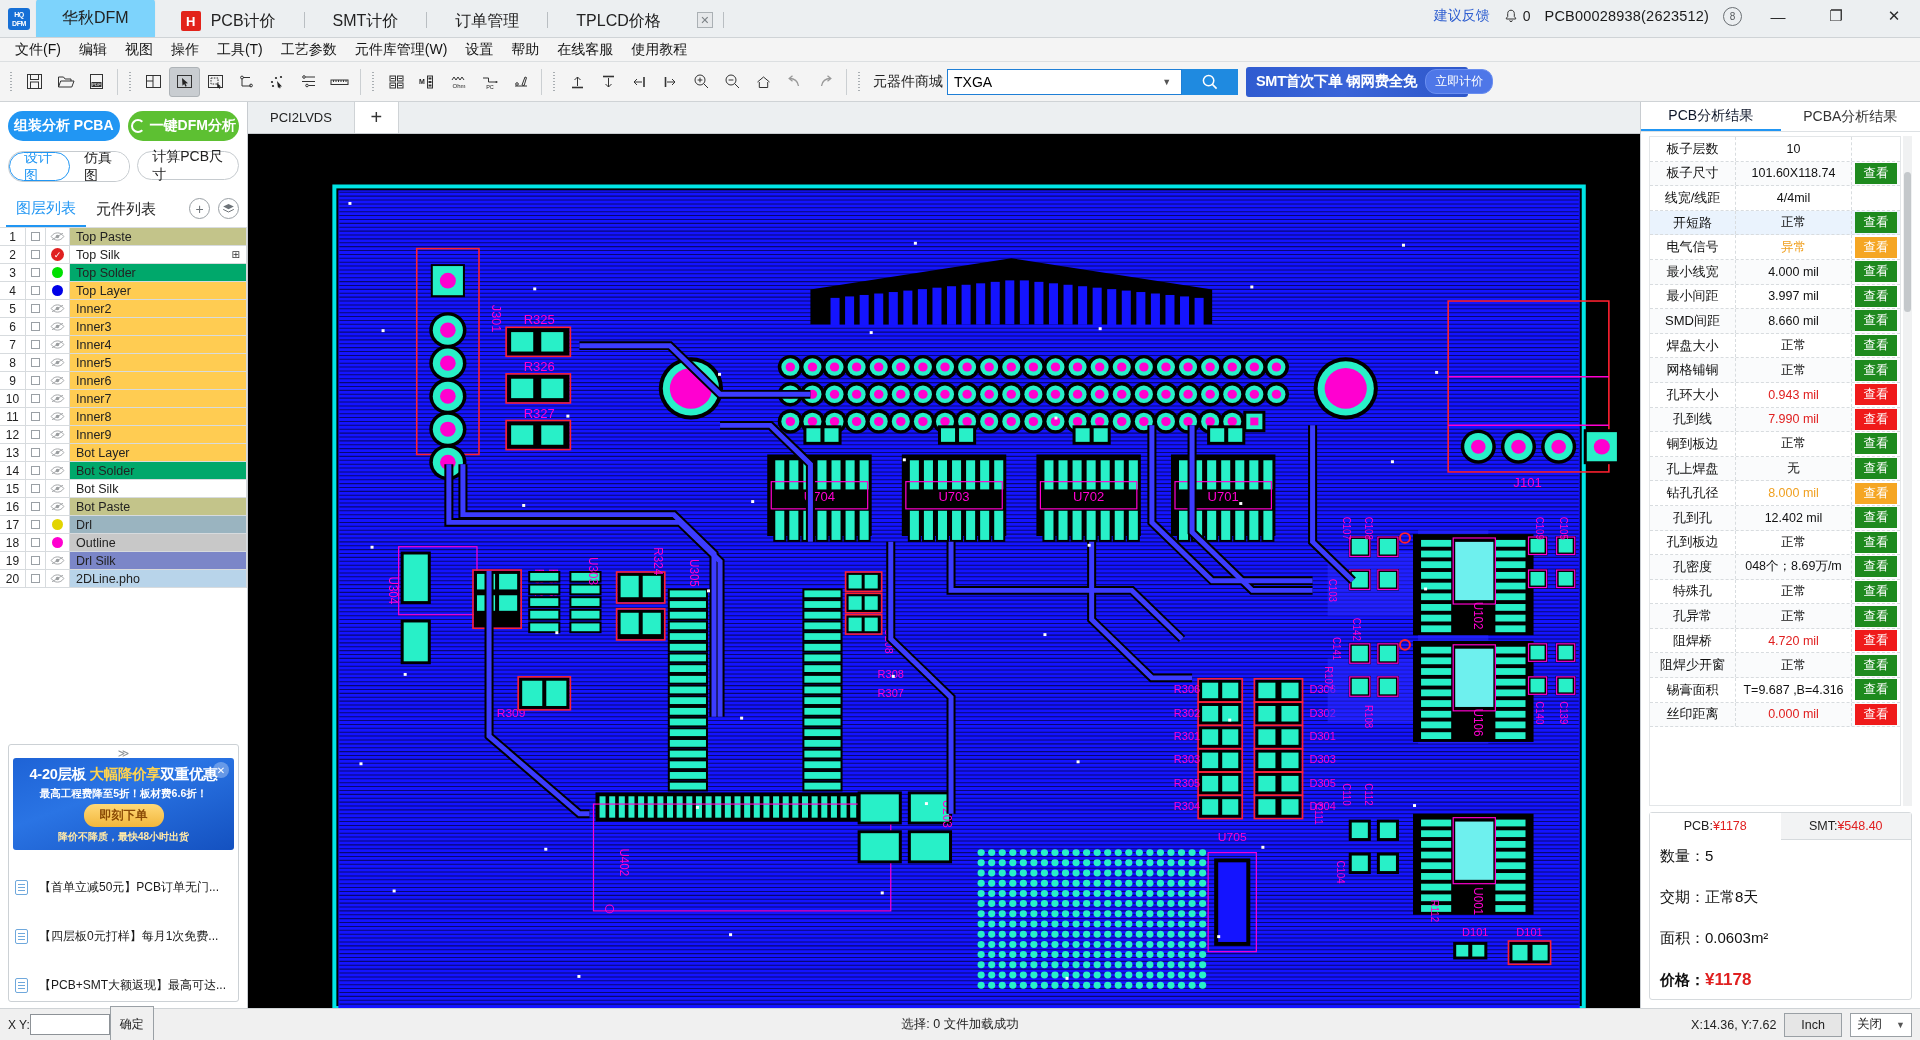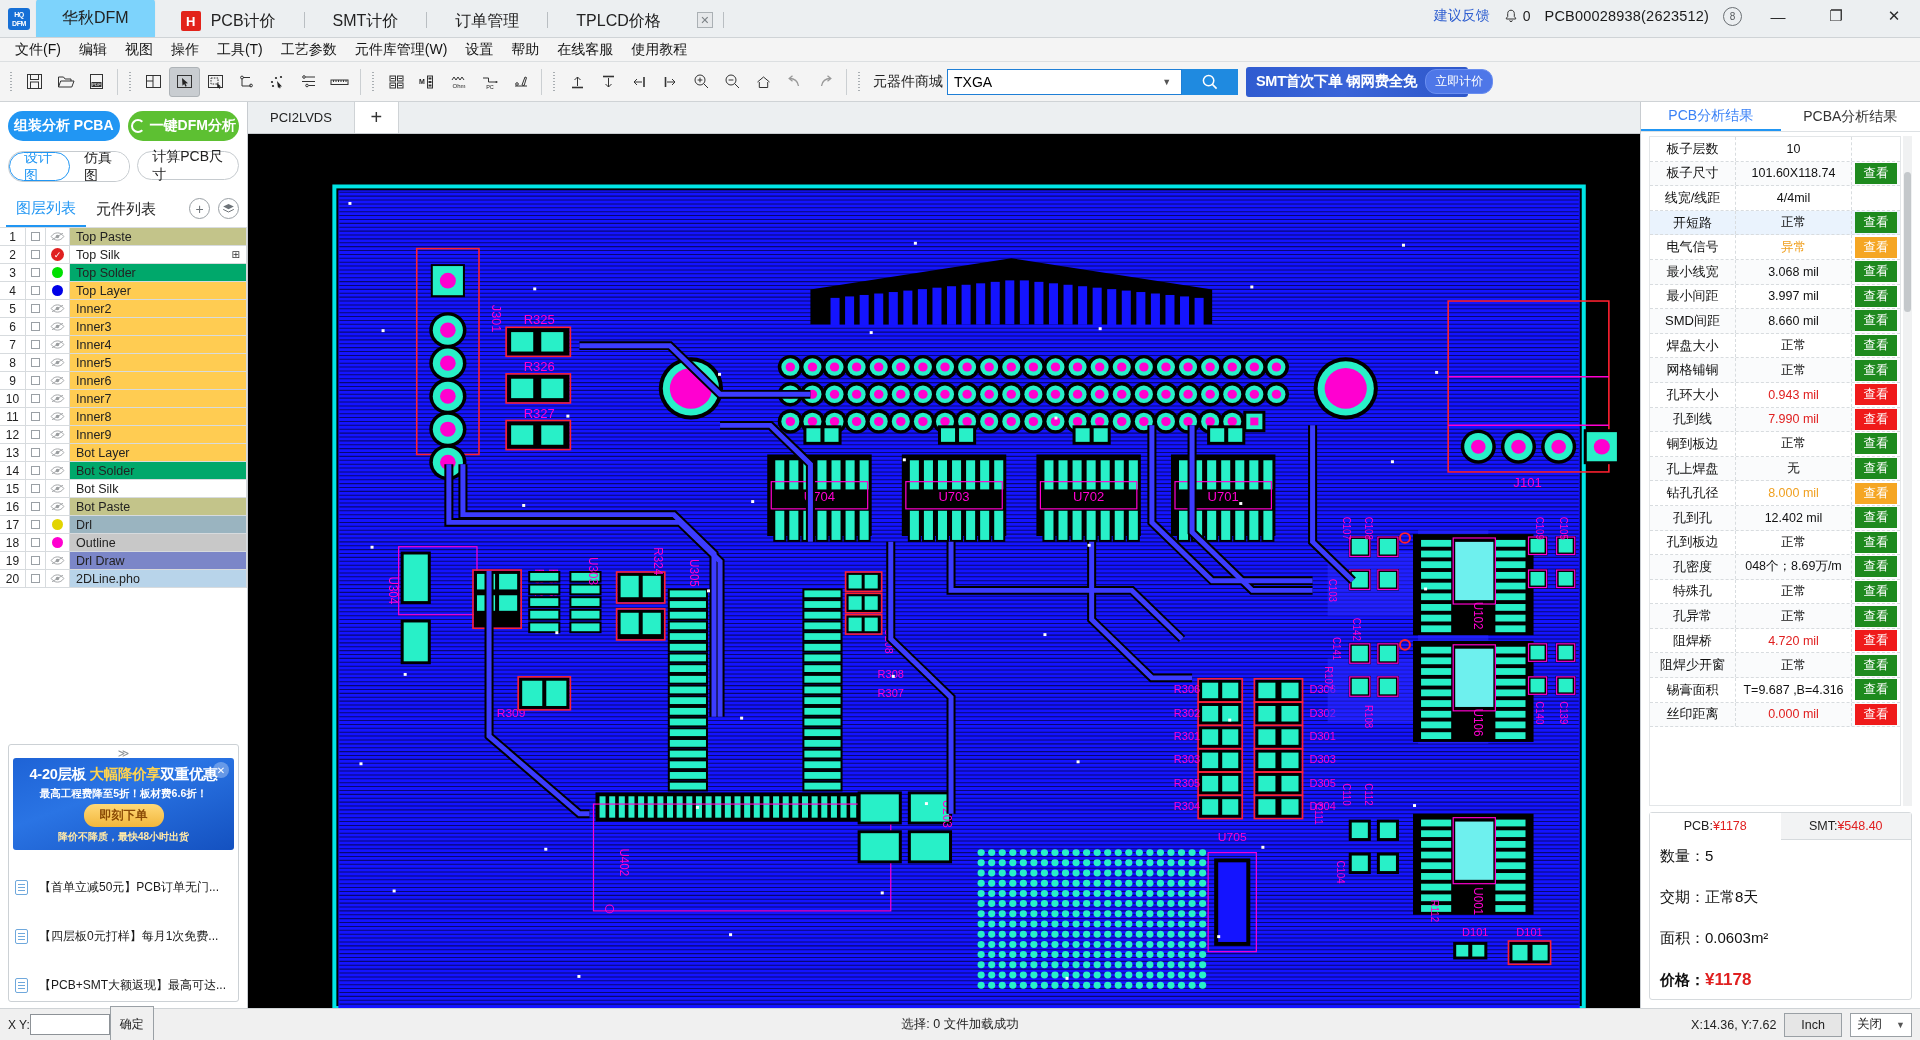--- a/index.html
+++ b/index.html
@@ -150,21 +150,21 @@
   .dtab-plus { width:44px; display:flex; align-items:center; justify-content:center;
                font-size:20px; color:#333; background:#fff; border-right:1px solid #cfd3d6; cursor:pointer;}
   .canvas { flex:1; position:relative; background:#000; overflow:hidden; }
 
   
   .right { width:280px; background:#fff; border-left:1px solid #c8ccd0;
            display:flex; flex-direction:column; min-height:0; }
   .rtabs { display:flex; height:30px; border-bottom:1px solid #dde1e4; }
   .rtab { flex:1; display:flex; align-items:center; justify-content:center; font-size:14px;
           color:#333; cursor:pointer; }
-  .rtab.active { color:#3b82f6; border-bottom:2.5px solid #2196f3; }
+  .rtab.active { color:#0f172a; border-bottom:2.5px solid #2196f3; }
   .rtable { flex:1; overflow:hidden; padding:4px 8px 0 8px; display:flex; }
   .rtable-inner { flex:1; border:1px solid #e3e6e8; }
   .rrow { display:flex; height:24.6px; border-bottom:1px dashed #d8dcdf; align-items:stretch; }
   .rrow.hl { background:#eaf3fd; }
   .rrow.alt { background:#fafbfc; }
   .rc1 { width:86px; display:flex; align-items:center; justify-content:center; font-size:13px;
          border-right:1px dashed #d8dcdf; color:#111; }
   .rc2 { flex:1; display:flex; align-items:center; justify-content:center; font-size:12.5px;
          border-right:1px dashed #d8dcdf; color:#111; white-space:nowrap; }
   .rc2.warn { color:#f0a020; }
@@ -790,21 +790,21 @@
             </div>
             <div class="lmark">
               <span>
                 <svg class="eye" viewBox="0 0 16 10">
                   <path d="M1 5c2-3 4.5-4 7-4s5 1 7 4c-2 3-4.5 4-7 4S3 8 1 5z" fill="none" stroke="#4a4f53" stroke-width="1"></path>
                   <circle cx="8" cy="5" r="2" fill="#4a4f53"></circle>
                   <line x1="2" y1="8.6" x2="14" y2="1.4" stroke="#4a4f53" stroke-width="1"></line>
                 </svg>
               </span>
             </div>
-            <div class="lname" style="background:#7b86c8">Drl Draw</div>
+            <div class="lname" style="background:#7b86c8">Drl Silk</div>
           </div>
           <div class="lrow">
             <div class="lnum">20</div>
             <div class="lchk">
               <span></span>
             </div>
             <div class="lmark">
               <span>
                 <svg class="eye" viewBox="0 0 16 10">
                   <path d="M1 5c2-3 4.5-4 7-4s5 1 7 4c-2 3-4.5 4-7 4S3 8 1 5z" fill="none" stroke="#4a4f53" stroke-width="1"></path>
@@ -2441,21 +2441,21 @@
             </div>
             <div class="rrow">
               <div class="rc1">电气信号</div>
               <div class="rc2 warn">异常</div>
               <div class="rc3">
                 <span class="viewbtn vo">查看</span>
               </div>
             </div>
             <div class="rrow alt">
               <div class="rc1">最小线宽</div>
-              <div class="rc2">3.068 mil</div>
+              <div class="rc2">4.000 mil</div>
               <div class="rc3">
                 <span class="viewbtn vg">查看</span>
               </div>
             </div>
             <div class="rrow">
               <div class="rc1">最小间距</div>
               <div class="rc2">3.997 mil</div>
               <div class="rc3">
                 <span class="viewbtn vg">查看</span>
               </div>

